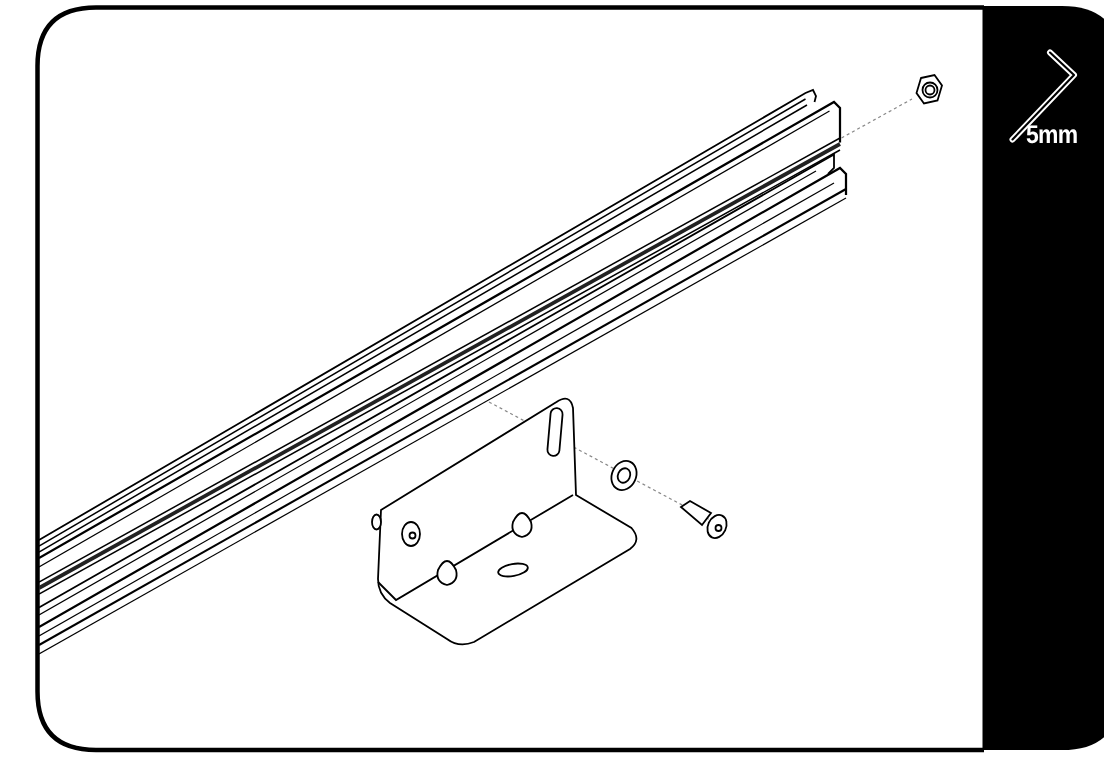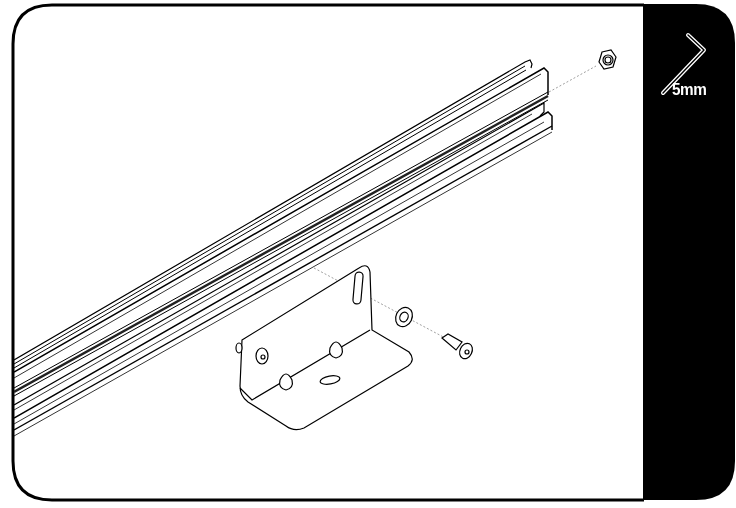--- a/index.html
+++ b/index.html
@@ -1,17 +1,17 @@
 <!DOCTYPE html>
 <html><head>
   <meta charset="utf-8">
   <style>
     html, body { margin: 0; padding: 0; background: #ffffff; }
     body { width: 736px; height: 508px; position: relative; overflow: hidden; font-family: "Liberation Sans", sans-serif; }
-    .frame { position: absolute; left: 4px; top: 0; width: 592px; height: 508px; }
+    .frame { position: absolute; left: 16px; top: 0; width: 592px; height: 508px; }
     .tool-label {
       position: absolute; left: 668px; top: 80px;
       color: #ffffff; font-weight: bold; font-size: 17px;
       font-family: "Liberation Sans", sans-serif; letter-spacing: -0.5px;
       transform: scaleX(0.9); transform-origin: left top;
     }
   </style>
 </head>
 <body>
 

